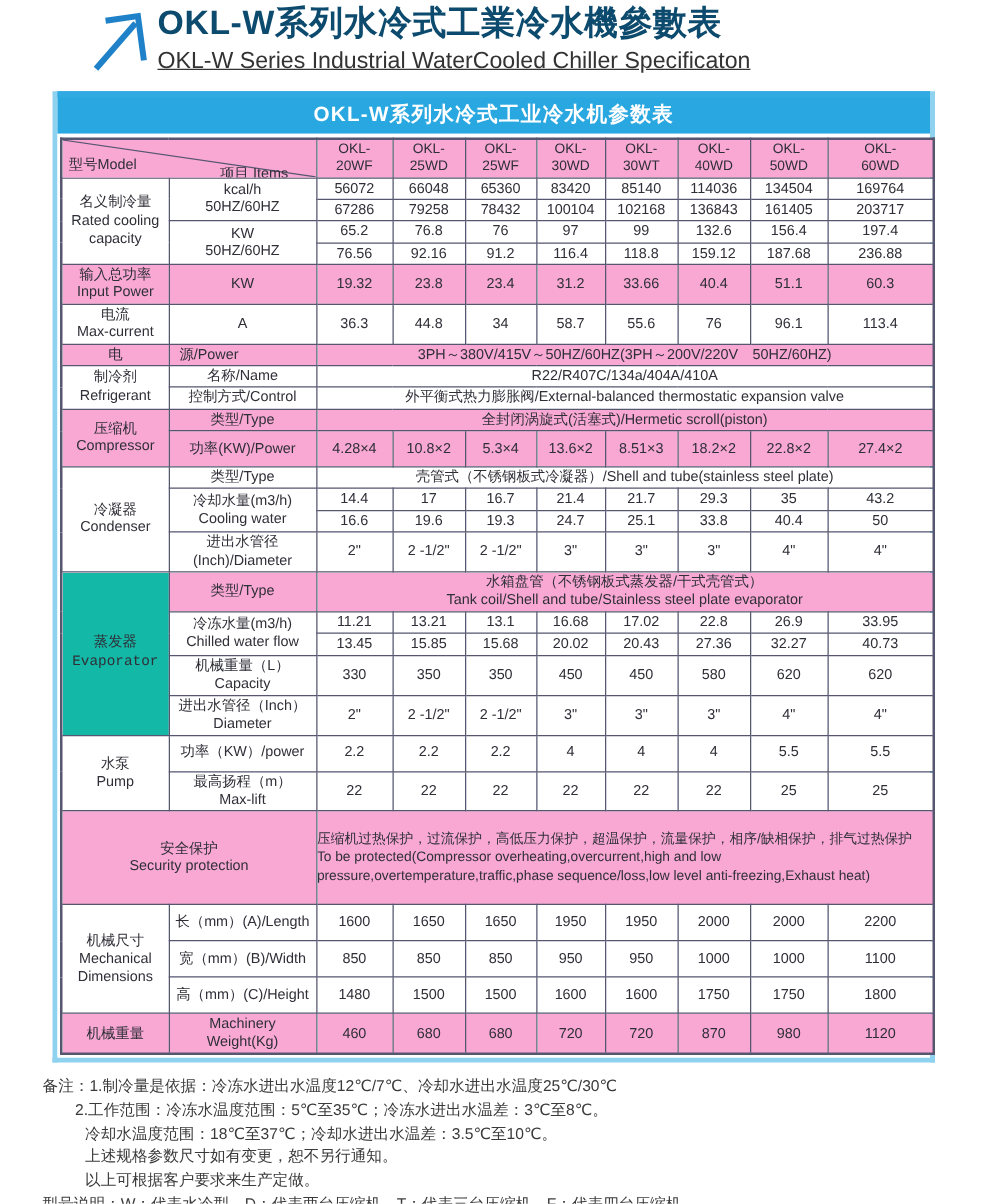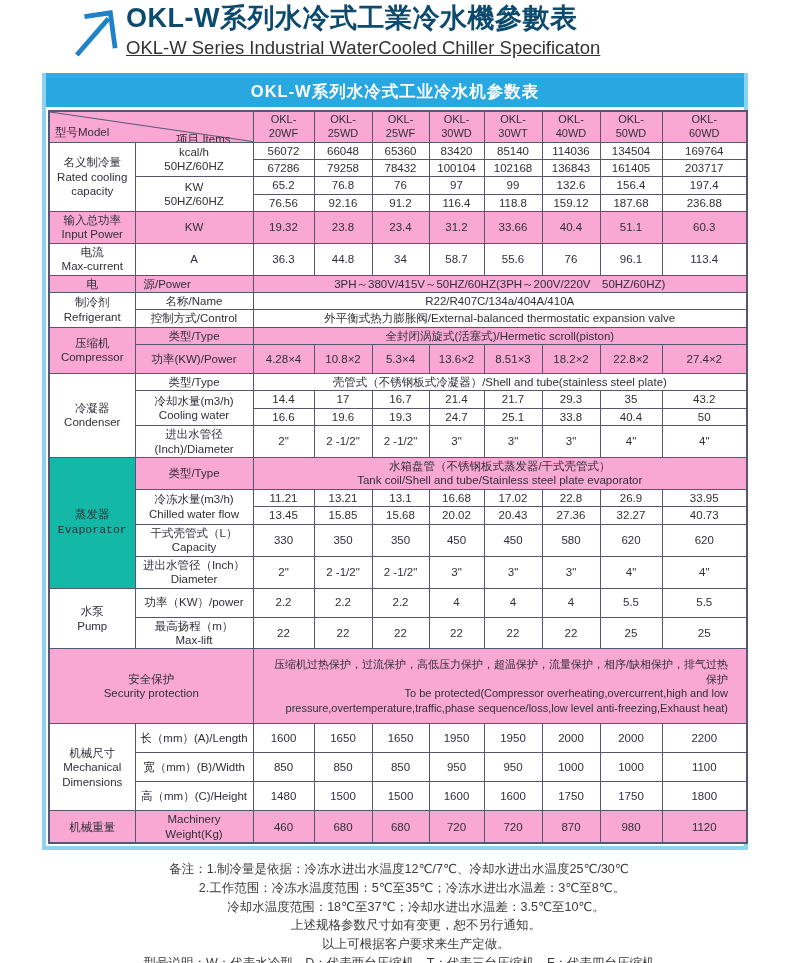--- a/index.html
+++ b/index.html
@@ -41,25 +41,25 @@
   .rh-md{height:29px;}
   .rh-sm{height:17px;}
   .rh-2l{height:32px;}
   .rh-sec{height:75px;}
   
   .corner{position:relative;padding:0;}
   .corner svg{position:absolute;left:0;top:0;width:100%;height:100%;}
   .corner .c-model{position:absolute;left:5px;bottom:2px;font-size:11.5px;}
   .corner .c-items{position:absolute;right:22px;top:20px;font-size:11.5px;}
   .left-text{text-align:left;padding-left:8px;}
-  .sec-cell{text-align:right;padding:3px 18px;font-size:11px;line-height:1.35;}
+  .sec-cell{text-align:left;padding:3px 0;font-size:11px;line-height:1.35;}
   .sec-cell span{display:block;}
   
   .notes{margin:10px 0 0 34px;width:730px;font-size:12.5px;line-height:1.5;color:#3a3a3a;}
-  .notes div{white-space:normal;text-align:center;}
+  .notes div{white-space:normal;}
   .ind1{padding-left:26px;}
   .ind2{padding-left:34px;}
 </style>
 </head>
 <body>
 
 <div class="page-header">
   <svg class="arrow-logo" viewBox="0 0 48 58">
     <path d="M5 53 L38 15" stroke="#1f82c8" stroke-width="5" fill="none"></path>
     <path d="M13 13 L40 9 L45 46" stroke="#1f82c8" stroke-width="5" fill="none" stroke-linejoin="miter"></path>
@@ -315,21 +315,21 @@
             <td class="val">15.85</td>
             <td class="val">15.68</td>
             <td class="val">20.02</td>
             <td class="val">20.43</td>
             <td class="val">27.36</td>
             <td class="val">32.27</td>
             <td class="val">40.73</td>
           </tr>
     <tr class="rh-2l">
       <td>
-        <div>干式壳管式（L）</div>
+        <div>机械重量（L）</div>
               <div>Capacity</div>
       </td>
     <td class="val">330</td>
             <td class="val">350</td>
             <td class="val">350</td>
             <td class="val">450</td>
             <td class="val">450</td>
             <td class="val">580</td>
             <td class="val">620</td>
             <td class="val">620</td>

